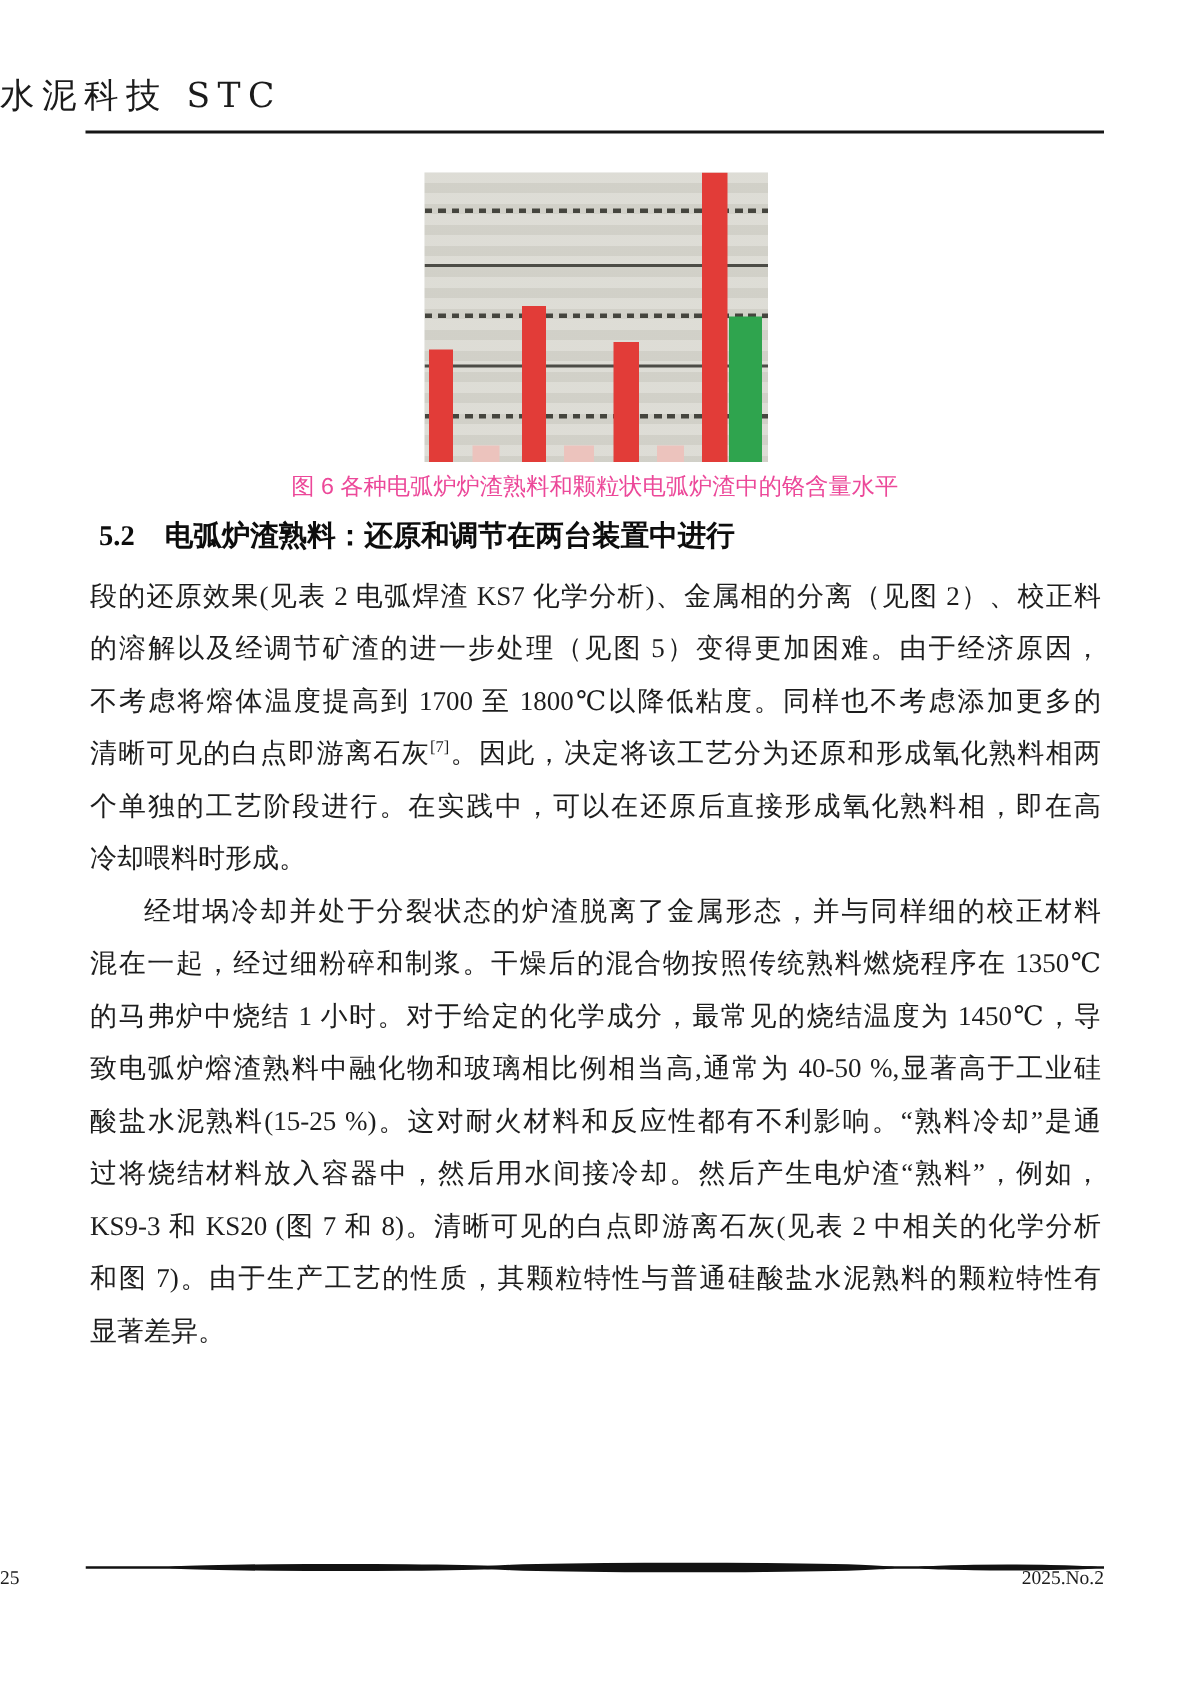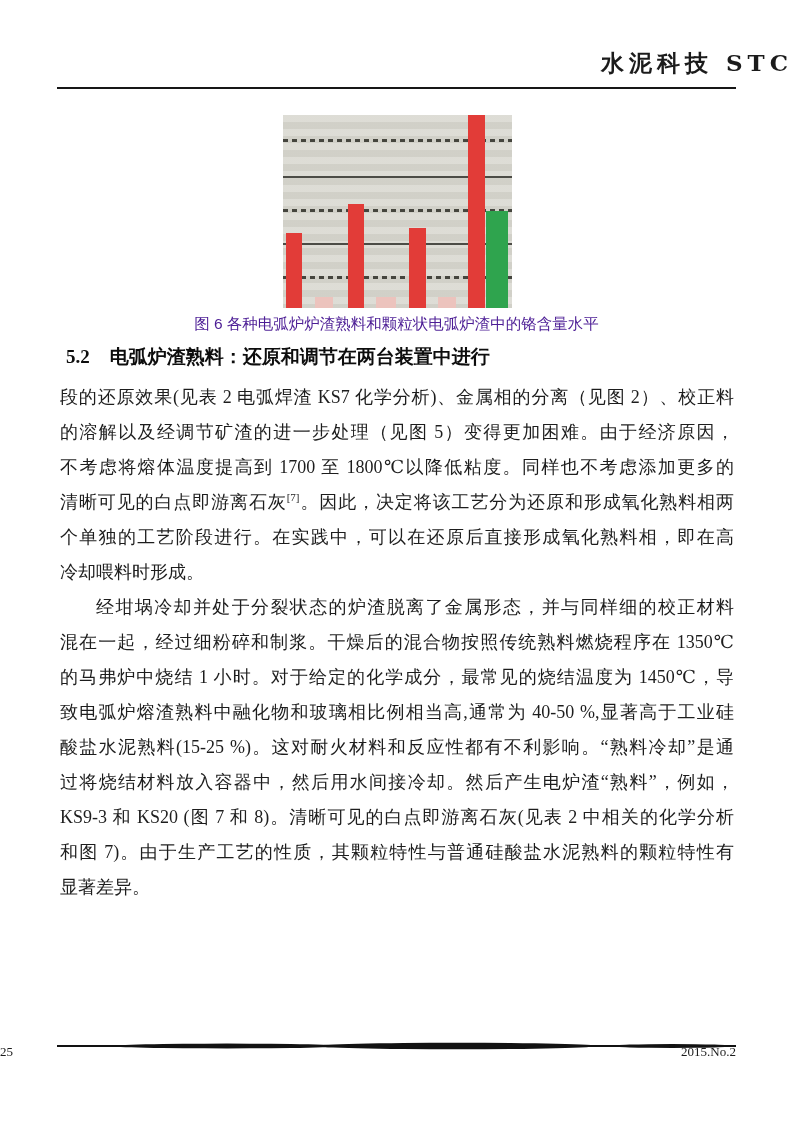--- a/index.html
+++ b/index.html
@@ -10,24 +10,24 @@
     background: #ffffff;
     overflow: hidden;
     font-family: "Liberation Serif", "DejaVu Serif", serif;
     color: #1b1b1b;
   }
 
   
   .header-title {
     position: absolute;
     top: 48px; left: 0; width: 100%;
-    text-align: right;
+    text-align: left;
     font-size: 23px;
     letter-spacing: 5px;
-    font-weight: 700;
+    font-weight: 400;
     font-family: "DejaVu Serif", serif;
   }
   .header-rule {
     position: absolute;
     top: 87px; left: 57px; width: 679px; height: 2px;
     background: #161616;
   }
 
   
   .figure-chart {
@@ -49,21 +49,21 @@
       #45453e 0 5px, transparent 5px 9px);
   }
   .bar { position: absolute; bottom: 0; }
 
   .figure-caption {
     position: absolute;
     top: 314px; left: 0; width: 100%;
     text-align: center;
     font-size: 15.5px;
     font-family: "Liberation Sans", sans-serif;
-    color: #4c1d95;
+    color: #ec4899;
   }
 
   
   .section-heading {
     position: absolute;
     top: 344px; left: 66px;
     font-size: 19px;
     font-weight: bold;
     font-family: "Liberation Sans", sans-serif;
     color: #0d0d0d;
@@ -153,15 +153,15 @@
 
   <div class="footer-rule">
     <svg width="679" height="8" viewBox="0 0 679 8" xmlns="http://www.w3.org/2000/svg">
       <path d="M0,4 H679" stroke="#121212" stroke-width="1.8"></path>
       <ellipse cx="170" cy="4" rx="115" ry="2.4" fill="#121212"></ellipse>
       <ellipse cx="400" cy="4" rx="140" ry="3.2" fill="#121212"></ellipse>
       <ellipse cx="615" cy="4" rx="60" ry="2" fill="#121212"></ellipse>
     </svg>
   </div>
   <div class="footer-page">25</div>
-  <div class="footer-issue">2015.No.2</div>
+  <div class="footer-issue">2025.No.2</div>
 
 </div>
 
 </body></html>

